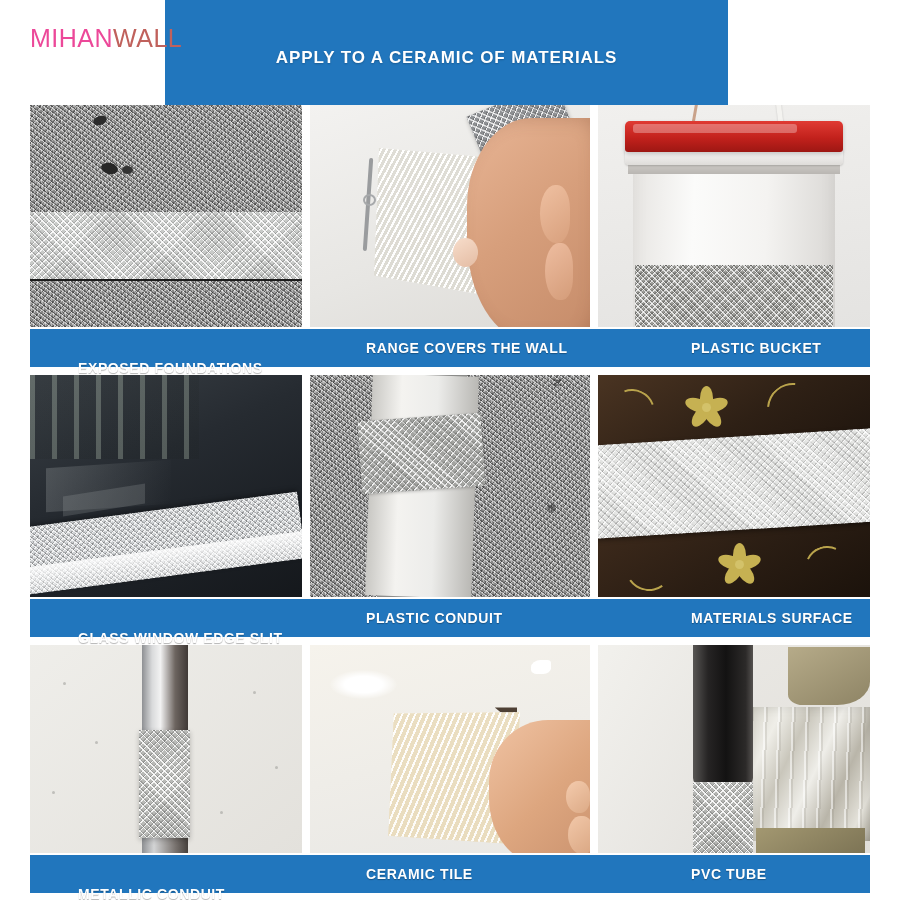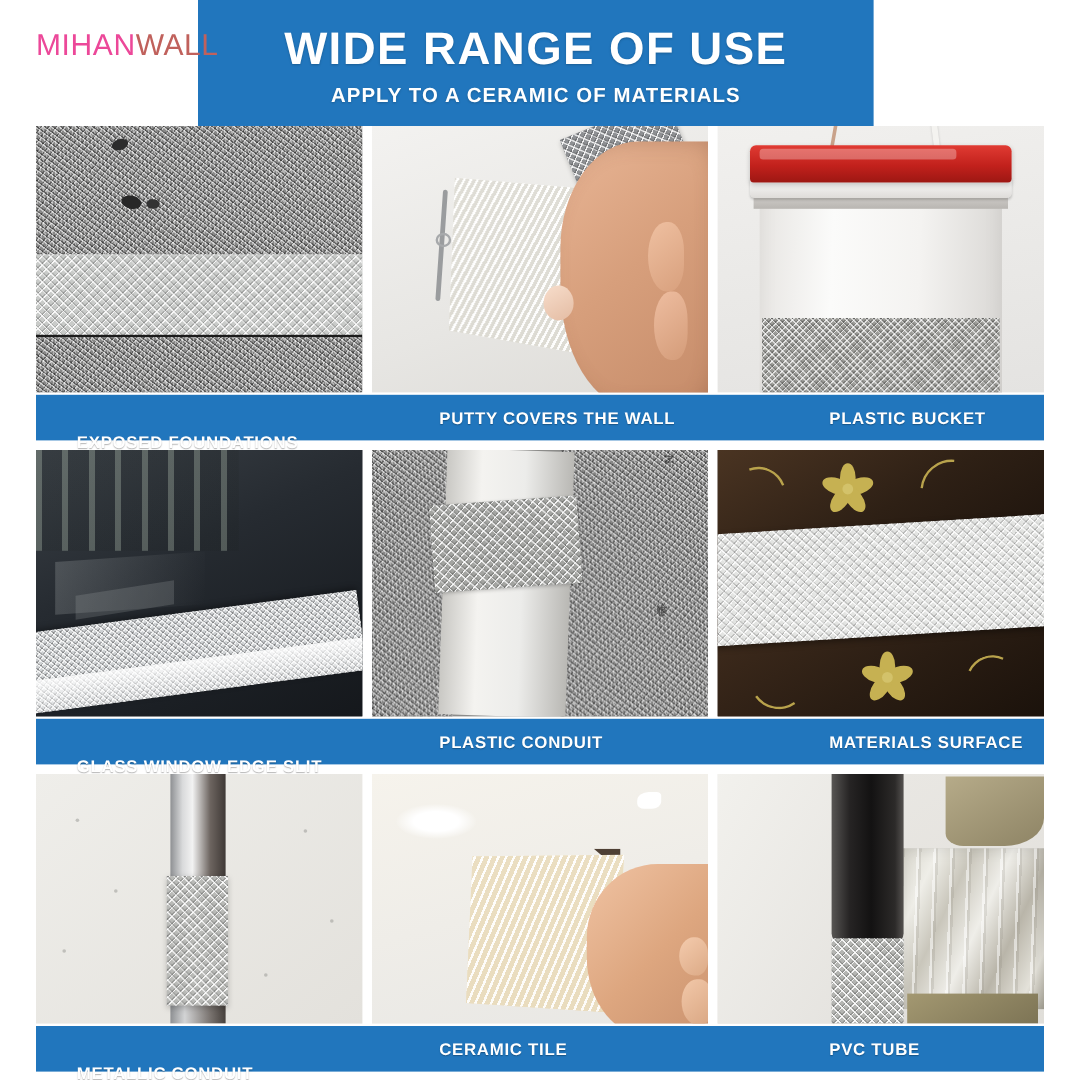--- a/index.html
+++ b/index.html
@@ -69,21 +69,21 @@
     width:840px; height:38px; background:#2176bd;
     position:relative; margin-top:2px; margin-bottom:8px;
     display:flex; align-items:center;
   }
   .label-bar .lbl {
     position:absolute; color:#ffffff;
     font-size:14px; font-weight:bold; letter-spacing:0.6px;
     text-shadow:0 1px 1px rgba(0,0,0,.3);
     white-space:nowrap;
   }
-  .label-bar .lbl.p1 { left:34px;margin-top:40px; }
+  .label-bar .lbl.p1 { left:48px;margin-top:40px; }
   .label-bar .lbl.p2 { left:336px; }
   .label-bar .lbl.p3 { left:661px; }
   .label-bar.last { margin-bottom:0; }
 
   
 
   
   .mesh {
     background-image:
       repeating-linear-gradient(45deg,  rgba(255,255,255,.85) 0 1px, rgba(0,0,0,.16) 1px 2px, transparent 2px 5px),
@@ -389,21 +389,20 @@
 </head>
 <body>
 
 <div id="page">
 
   <div id="brand">
     <span class="b1">MIHAN</span><span class="b2">WALL</span>
   </div>
 
   <div id="banner">
-    <div id="banner-title">WIDE RANGE OF USE</div>
     <div id="banner-subtitle">APPLY TO A CERAMIC OF MATERIALS</div>
   </div>
 
   <div id="grid">
 
     <div class="grid-row">
       <div class="photo-row r1">
 
         <div class="photo-cell c1">
           <div class="pc1-top concrete">
@@ -436,21 +435,21 @@
           <div class="pc3-tape mesh-fine"></div>
           <div class="pc3-rim2"></div>
           <div class="pc3-rim"></div>
           <div class="pc3-lid"></div>
           <div class="pc3-lidhl"></div>
         </div>
       </div>
 
       <div class="label-bar">
         <div class="lbl p1">EXPOSED FOUNDATIONS</div>
-        <div class="lbl p2">PUTTY COVERS THE WALL</div>
+        <div class="lbl p2">RANGE COVERS THE WALL</div>
         <div class="lbl p3">PLASTIC BUCKET</div>
       </div>
     </div>
 
     <div class="grid-row">
       <div class="photo-row r2">
 
         <div class="photo-cell c1 pc4">
           <div class="pc4-glass"></div>
           <div class="pc4-refl"></div>

